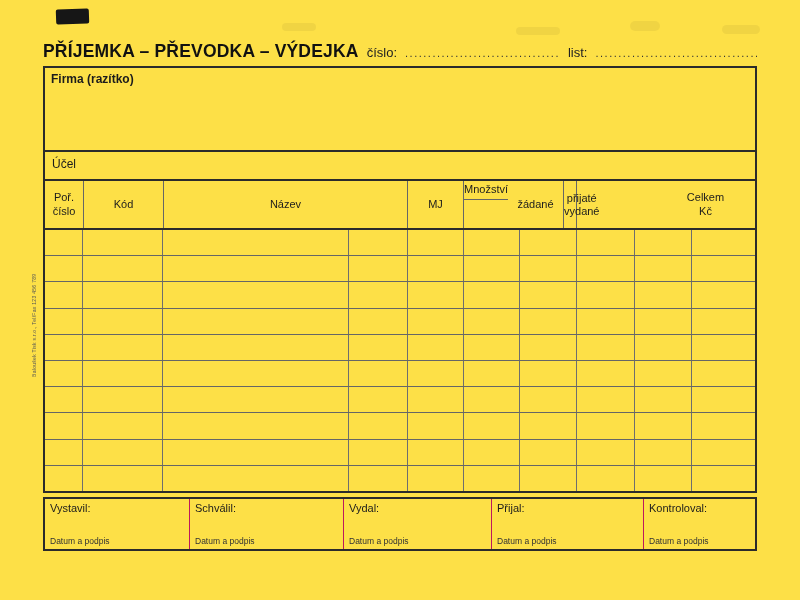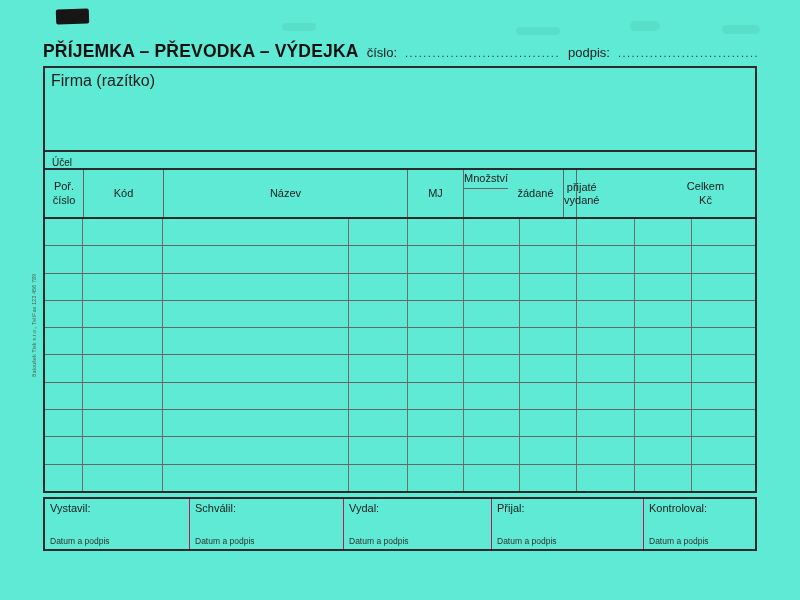--- a/index.html
+++ b/index.html
@@ -1,17 +1,17 @@
 <!DOCTYPE html>
 <html><head>
 <meta charset="utf-8">
 <style>
   html,body { margin:0; padding:0; background:#ffffff; }
   .page {
-    position:relative; width:800px; height:600px; background:#5eead4;
+    position:relative; width:800px; height:600px; background:#fde047;
     font-family:"Liberation Sans", sans-serif; color:#1c1c1c; overflow:hidden;
   }
   * { box-sizing:border-box; }
 
   
   .stamp-mark { position:absolute; left:56px; top:9px; width:33px; height:15px;
     background:#161616; border-radius:2px; transform:rotate(-2deg); }
   .smudge { position:absolute; background:rgba(0,0,0,0.05); border-radius:5px; }
 
   
@@ -20,29 +20,29 @@
   .form-title { font-size:17.5px; font-weight:bold; letter-spacing:0.2px; color:#111; }
   .inline-label { font-size:13px; color:#222; }
   .dots { font-size:11px; letter-spacing:1.5px; color:#333; overflow:hidden; }
   .dots.grow { flex:1; }
 
   
   .main-box { position:absolute; left:43px; top:66px; width:714px; height:427px;
     border:2px solid #2b2b2b; display:flex; flex-direction:column; }
 
   .info-band { height:84px; border-bottom:2px solid #2b2b2b; position:relative; }
-  .firma-label { position:absolute; left:6px; top:4px; font-size:16px; font-weight:normal; }
+  .firma-label { position:absolute; left:6px; top:4px; font-size:12px; font-weight:bold; }
   .info-grid { position:absolute; left:319px; top:0; width:391px; height:100%;
     display:flex; flex-direction:column; }
   .info-row { flex:1; display:flex; }
   .info-row.first { border-bottom:1px solid #666; }
   .info-cell { border-left:1px solid #666; padding:3px 0 0 5px; font-size:11px; }
   .info-cell.c1 { width:117px; } .info-cell.c2 { width:116px; } .info-cell.c3 { flex:1; }
 
-  .ucel-band { height:18px; border-bottom:2px solid #2b2b2b; padding:5px 0 0 7px; font-size:10px; }
+  .ucel-band { height:29px; border-bottom:2px solid #2b2b2b; padding:5px 0 0 7px; font-size:12px; }
 
   .header-band { height:49px; border-bottom:2px solid #2b2b2b; position:relative; font-size:11px; }
   .hcell { position:absolute; top:0; height:100%; border-right:1px solid #666;
     display:flex; align-items:center; justify-content:center; text-align:center;
     white-space:pre-line; line-height:1.2; }
   .hcell.last { border-right:none; }
   .h-por { left:0; width:39px; }
   .h-kod { left:39px; width:80px; }
   .h-nazev { left:119px; width:244px; }
   .h-mj { left:363px; width:56px; }
@@ -85,21 +85,21 @@
   <div class="stamp-mark"></div>
   <div class="smudge" style="left:282px; top:23px; width:34px; height:8px;"></div>
   <div class="smudge" style="left:516px; top:27px; width:44px; height:8px;"></div>
   <div class="smudge" style="left:630px; top:21px; width:30px; height:10px;"></div>
   <div class="smudge" style="left:722px; top:25px; width:38px; height:9px;"></div>
 
   <div class="title-row">
     <span class="form-title">PŘÍJEMKA – PŘEVODKA – VÝDEJKA</span>
     <span class="inline-label">číslo:</span>
     <span class="dots">..................................</span>
-    <span class="inline-label">podpis:</span>
+    <span class="inline-label">list:</span>
     <span class="dots grow">...................................................</span>
   </div>
 
   <div class="main-box">
 
     <div class="info-band">
       <span class="firma-label">Firma (razítko)</span>
     </div>
 
     <div class="ucel-band">Účel</div>

